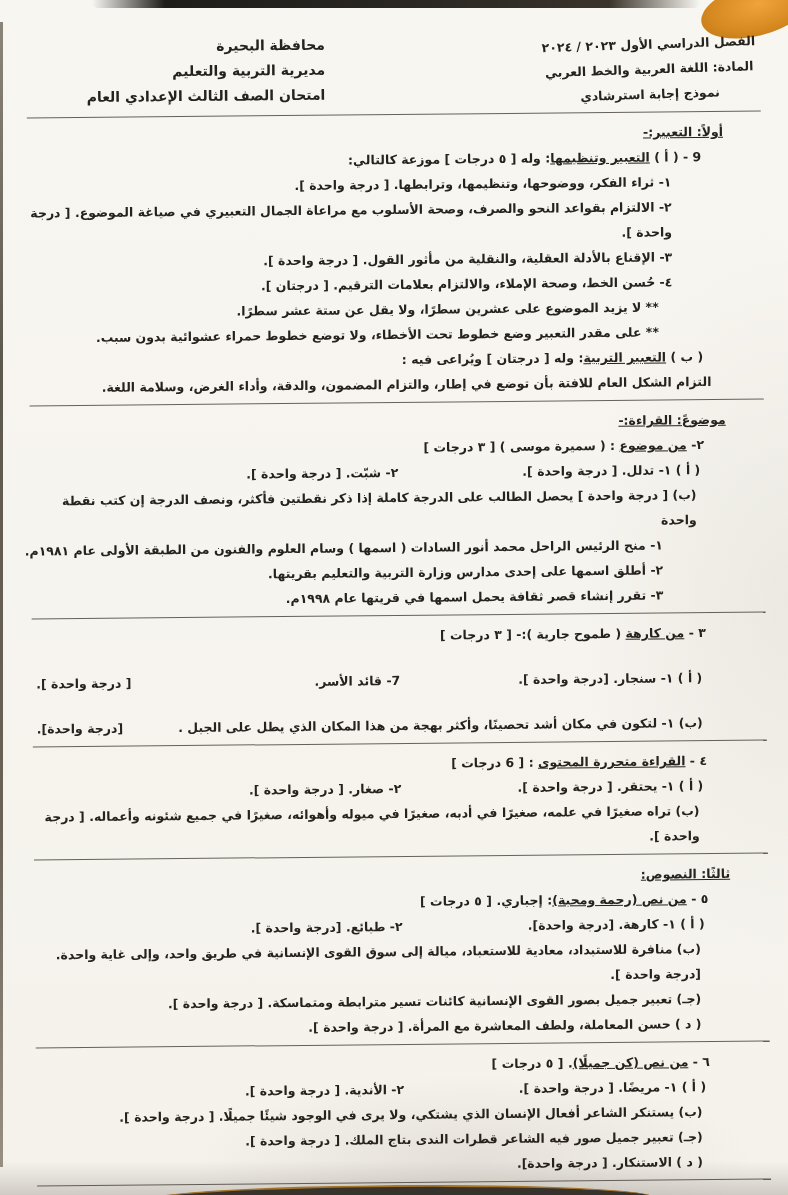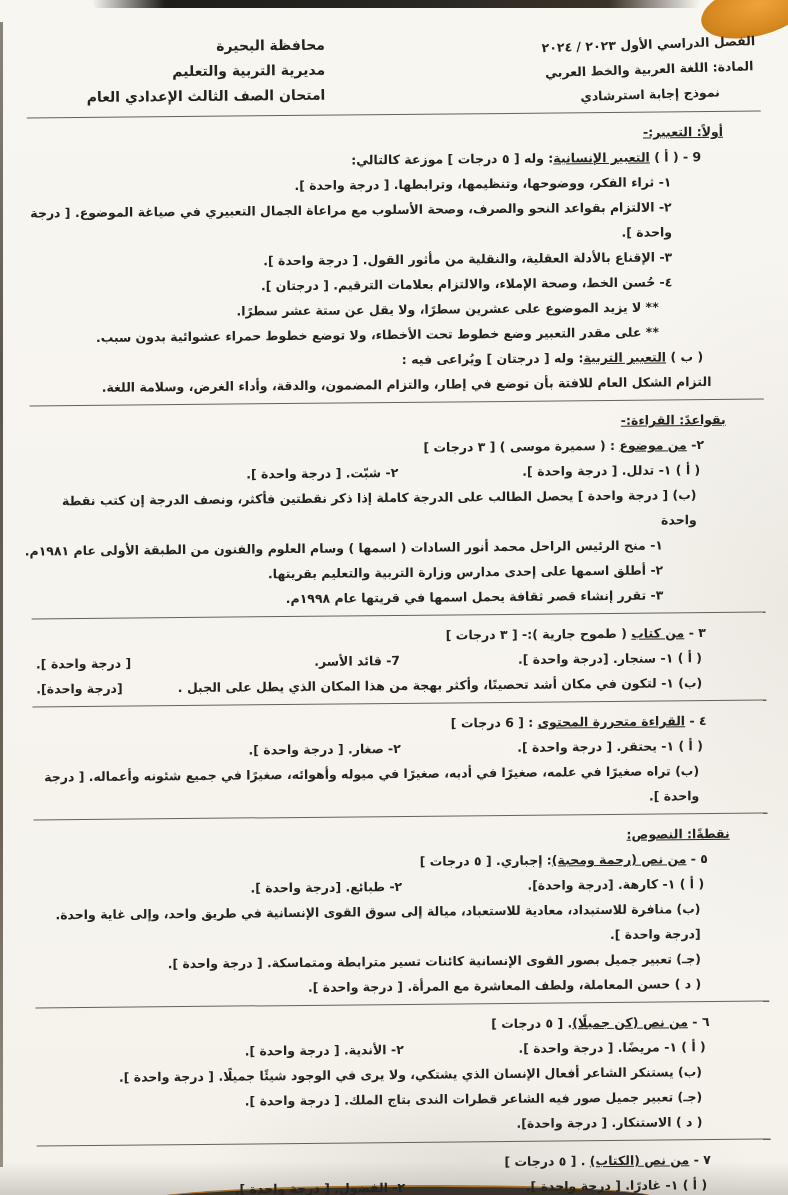--- a/index.html
+++ b/index.html
@@ -61,21 +61,21 @@
   .u{text-decoration:underline;}
   .qt{margin-right:62px;}
   .it{margin-right:92px;}
   .note{margin-right:106px;}
   .bline{margin-right:70px;}
   .body2{margin-right:54px;}
   .pt{margin-right:104px;}
   .row{display:flex;align-items:baseline;}
   .arow{margin-right:66px;}
   .rc1{width:302px;flex:none;}
-  .rc3{margin-right:auto;padding-left:4px;}
+  .rc3{margin-right:auto;padding-left:4px;margin-top:20px;}
   .sec{margin-top:2px;}
 </style>
 </head>
 <body>
 
 <div class="paper">
   <div class="edge-top"></div>
   <div class="blob-orange"></div>
   <div class="edge-left"></div>
   <div class="edge-bottom-shadow"></div>
@@ -93,50 +93,50 @@
         <div class="line">محافظة البحيرة</div>
         <div class="line">مديرية التربية والتعليم</div>
         <div class="line">امتحان الصف الثالث الإعدادي العام</div>
       </div>
     </div>
 
     <hr class="rule">
 
     <div class="sec">
       <div class="line sec-h"><span class="u">أولاً: التعبير:-</span></div>
-      <div class="line qt"><span>9 - ( أ ) </span><span class="u">التعبير الإنسانية</span><span>: وله [ ٥ درجات ] موزعة كالتالي:</span></div>
+      <div class="line qt"><span>9 - ( أ ) </span><span class="u">التعبير وتنظيمها</span><span>: وله [ ٥ درجات ] موزعة كالتالي:</span></div>
       <div class="line it">١- ثراء الفكر، ووضوحها، وتنظيمها، وترابطها. [ درجة واحدة ].</div>
       <div class="line it wrap">٢- الالتزام بقواعد النحو والصرف، وصحة الأسلوب مع مراعاة الجمال التعبيري في صياغة الموضوع. [ درجة واحدة ].</div>
       <div class="line it">٣- الإقناع بالأدلة العقلية، والنقلية من مأثور القول. [ درجة واحدة ].</div>
       <div class="line it">٤- حُسن الخط، وصحة الإملاء، والالتزام بعلامات الترقيم. [ درجتان ].</div>
       <div class="line note">** لا يزيد الموضوع على عشرين سطرًا، ولا يقل عن ستة عشر سطرًا.</div>
       <div class="line note">** على مقدر التعبير وضع خطوط تحت الأخطاء، ولا توضع خطوط حمراء عشوائية بدون سبب.</div>
       <div class="line qt"><span>( ب ) </span><span class="u">التعبير التربية</span><span>: وله [ درجتان ] ويُراعى فيه :</span></div>
       <div class="line body2 wrap">التزام الشكل العام للافتة بأن توضع في إطار، والتزام المضمون، والدقة، وأداء الغرض، وسلامة اللغة.</div>
     </div>
 
     <hr class="rule">
 
     <div class="sec">
-      <div class="line sec-h"><span class="u">بقواعدً: القراءة:-</span></div>
+      <div class="line sec-h"><span class="u">موضوعً: القراءة:-</span></div>
       <div class="line qt"><span>٢- </span><span class="u">من موضوع</span><span> : ( سميرة موسى ) [ ٣ درجات ]</span></div>
       <div class="line row arow">
         <span class="rc1">( أ ) ١- تدلل. [ درجة واحدة ].</span>
         <span>٢- شبّت. [ درجة واحدة ].</span>
       </div>
       <div class="line bline wrap">(ب) [ درجة واحدة ] يحصل الطالب على الدرجة كاملة إذا ذكر نقطتين فأكثر، ونصف الدرجة إن كتب نقطة واحدة</div>
       <div class="line pt">١- منح الرئيس الراحل محمد أنور السادات ( اسمها ) وسام العلوم والفنون من الطبقة الأولى عام ١٩٨١م.</div>
       <div class="line pt">٢- أطلق اسمها على إحدى مدارس وزارة التربية والتعليم بقريتها.</div>
       <div class="line pt">٣- تقرر إنشاء قصر ثقافة يحمل اسمها في قريتها عام ١٩٩٨م.</div>
     </div>
 
     <hr class="rule">
 
     <div class="sec">
-      <div class="line qt"><span>٣ - </span><span class="u">من كتاب</span><span> ( طموح جارية ):- [ ٣ درجات ]</span></div>
+      <div class="line qt"><span>٣ - </span><span class="u">من كارهة</span><span> ( طموح جارية ):- [ ٣ درجات ]</span></div>
       <div class="line row arow">
         <span class="rc1">( أ ) ١- سنجار. [درجة واحدة ].</span>
         <span>7- قائد الأسر.</span>
         <span class="rc3">[ درجة واحدة ].</span>
       </div>
       <div class="line row arow">
         <span>(ب) ١- لتكون في مكان أشد تحصينًا، وأكثر بهجة من هذا المكان الذي يطل على الجبل .</span>
         <span class="rc3">[درجة واحدة].</span>
       </div>
     </div>
@@ -148,21 +148,21 @@
       <div class="line row arow">
         <span class="rc1">( أ ) ١- يحتقر. [ درجة واحدة ].</span>
         <span>٢- صغار. [ درجة واحدة ].</span>
       </div>
       <div class="line bline wrap">(ب) تراه صغيرًا في علمه، صغيرًا في أدبه، صغيرًا في ميوله وأهوائه، صغيرًا في جميع شئونه وأعماله. [ درجة واحدة ].</div>
     </div>
 
     <hr class="rule">
 
     <div class="sec">
-      <div class="line sec-h"><span class="u">نقطةًا: النصوص:</span></div>
+      <div class="line sec-h"><span class="u">ثالثًا: النصوص:</span></div>
 
       <div class="line qt"><span>٥ - </span><span class="u">من نص (رحمة ومحبة)</span><span>: إجباري. [ ٥ درجات ]</span></div>
       <div class="line row arow">
         <span class="rc1">( أ ) ١- كارهة. [درجة واحدة].</span>
         <span>٢- طبائع. [درجة واحدة ].</span>
       </div>
       <div class="line bline wrap">(ب) منافرة للاستبداد، معادية للاستعباد، ميالة إلى سوق القوى الإنسانية في طريق واحد، وإلى غاية واحدة. [درجة واحدة ].</div>
       <div class="line bline">(جـ) تعبير جميل بصور القوى الإنسانية كائنات تسير مترابطة ومتماسكة. [ درجة واحدة ].</div>
       <div class="line bline">( د ) حسن المعاملة، ولطف المعاشرة مع المرأة. [ درجة واحدة ].</div>
     </div>

